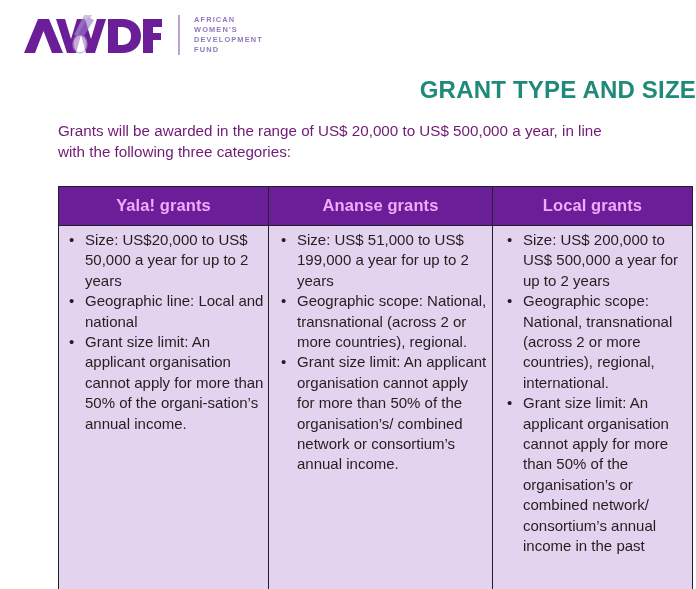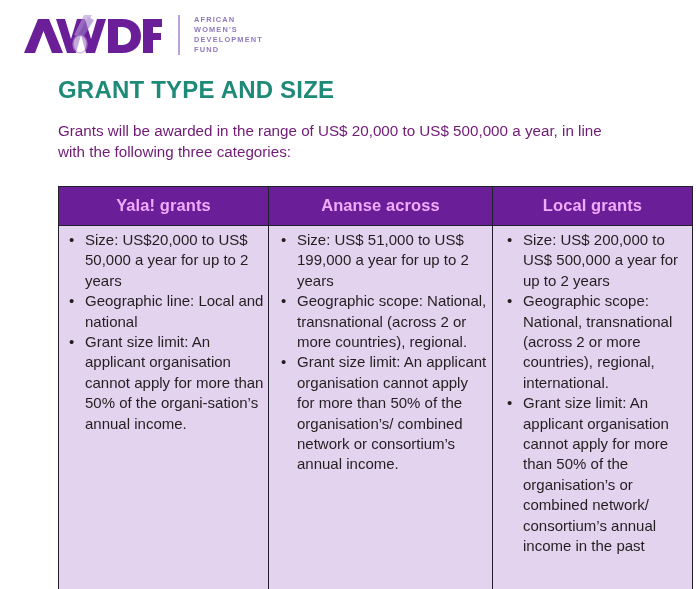--- a/index.html
+++ b/index.html
@@ -49,20 +49,21 @@
 
   
   .page-title {
     margin: 0;
     padding: 0 0 0 58px;
     font-family: "Liberation Sans", sans-serif;
     font-size: 24px;
     font-weight: 700;
     letter-spacing: 0.2px;
     color: #1f8a78;
+    text-align: right;
   }
 
   
   .intro {
     margin: 0;
     padding: 16px 4px 0 58px;
     width: 636px;
     box-sizing: border-box;
     font-size: 15.2px;
     line-height: 21px;
@@ -173,21 +174,21 @@
 
   <table class="grant-table">
     <colgroup>
       <col class="c1">
         <col class="c2">
         <col class="c3">
     </colgroup>
     <thead>
       <tr>
         <th>Yala! grants</th>
-        <th>Ananse across</th>
+        <th>Ananse grants</th>
         <th>Local grants</th>
       </tr>
     </thead>
     <tbody>
       <tr>
 
         <td class="col-1">
           <ul class="cell-list">
             <li><span class="bullet">•</span><span>Size: US$20,000 to US$ 50,000 a year for up to 2 years</span></li>
             <li><span class="bullet">•</span><span>Geographic line: Local and national</span></li>

